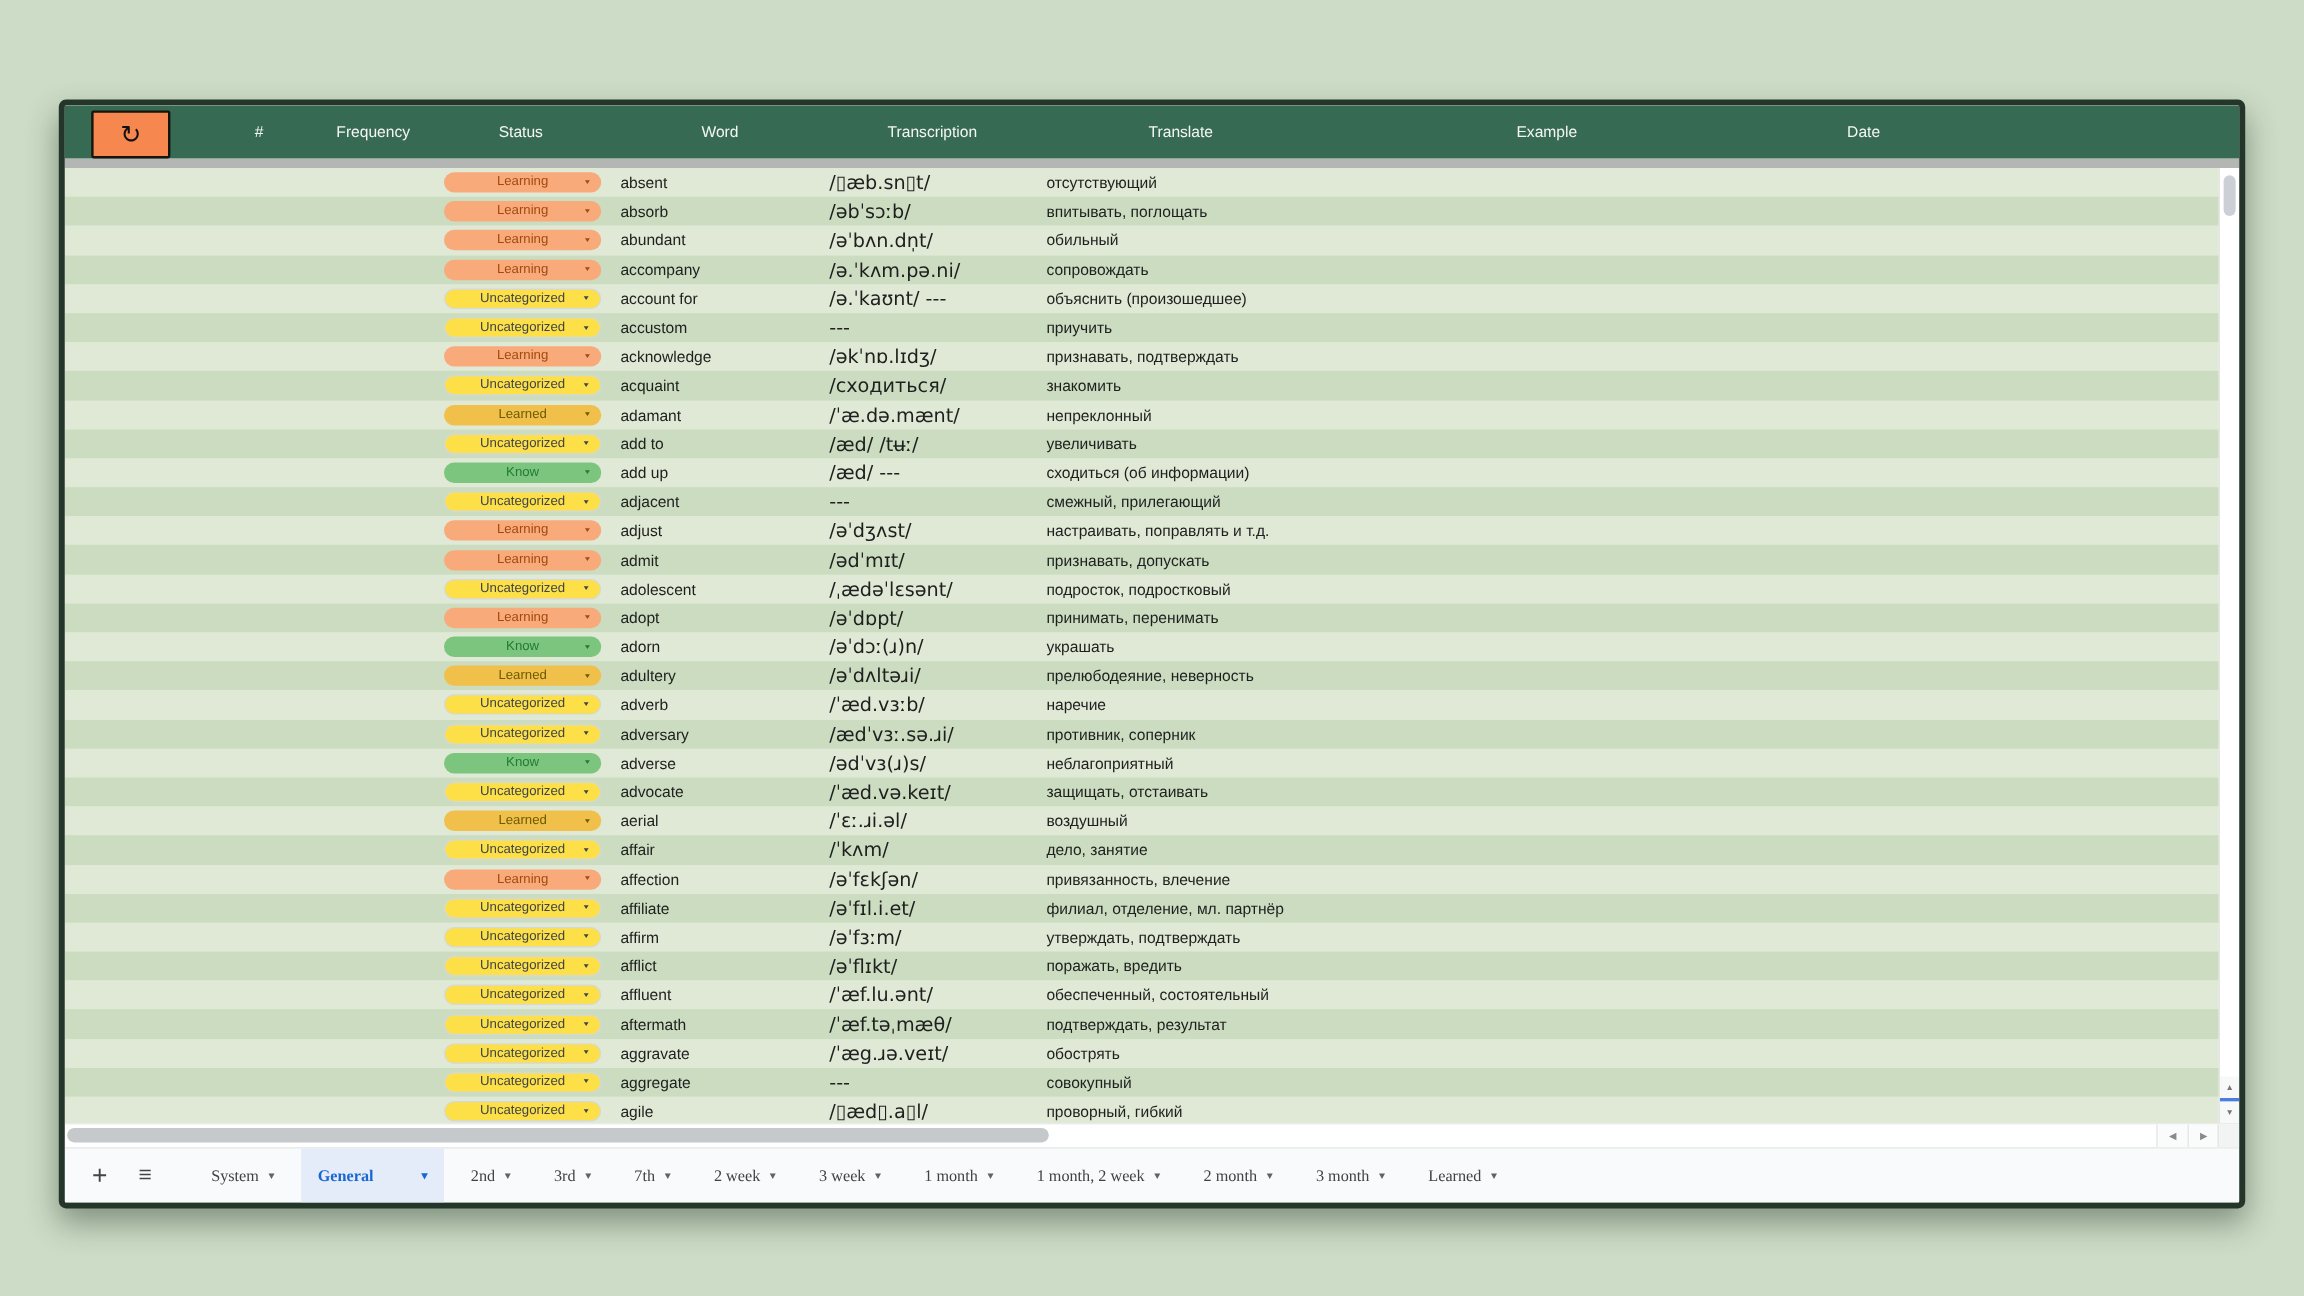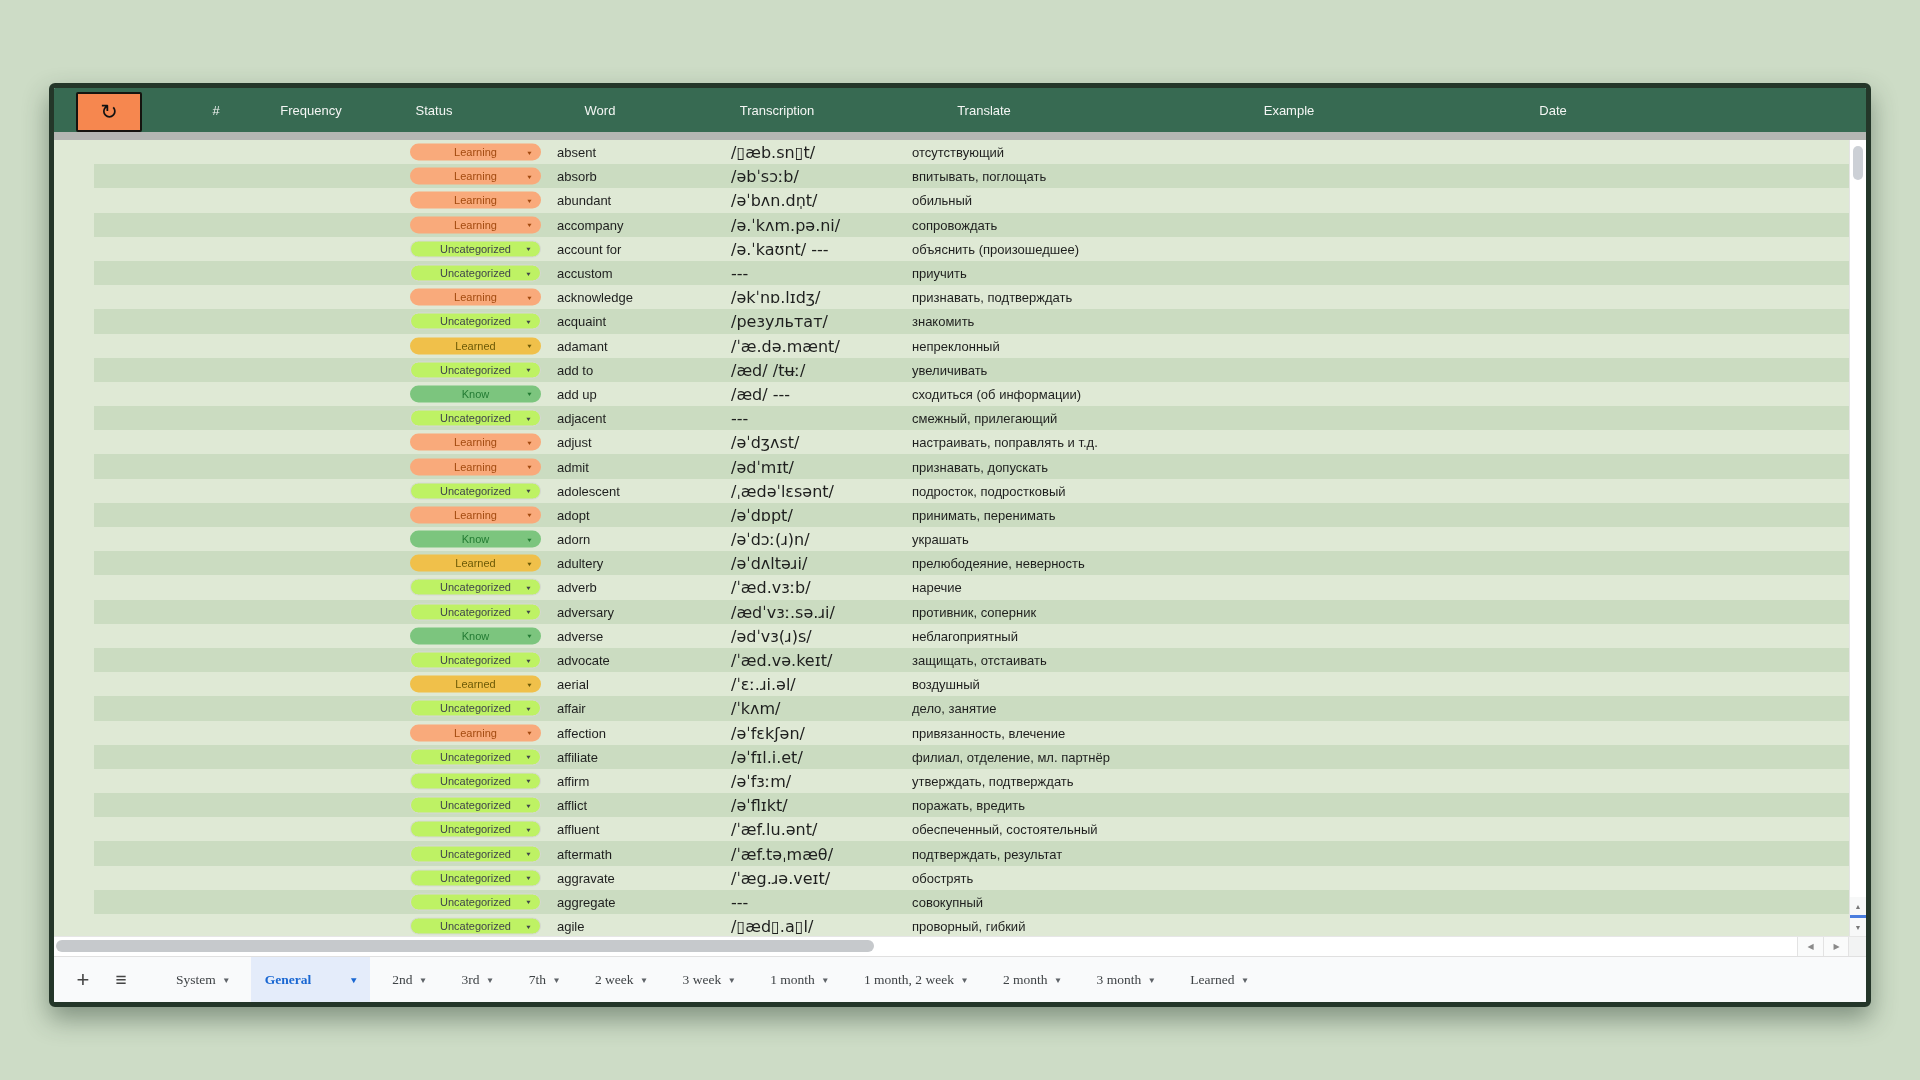--- a/index.html
+++ b/index.html
@@ -33,40 +33,40 @@
   .hcol{
     position:absolute;top:50%;transform:translate(-50%,-50%);
     color:#f4f6f4;font-size:13px;font-weight:500;white-space:nowrap;
   }
   .hcol-0{left:162px}.hcol-1{left:257px}.hcol-2{left:380px}.hcol-3{left:546px}
   .hcol-4{left:723px}.hcol-5{left:930px}.hcol-6{left:1235px}.hcol-7{left:1499px}
   .header-strip{height:8px;flex:0 0 8px;background:#b4b6b3;}
   
   .grid-body{position:relative;flex:1 1 auto;overflow:hidden;background:#dfe9d5;}
   .rows{position:absolute;inset:0 17px 0 0;}
-  .row{position:relative;height:24.2px;margin-left:40px;}
+  .row{position:relative;height:24.2px;}
   .row:nth-child(odd){background:#dfe9d5;}
   .row:nth-child(even){background:#cbdcc1;}
   .cell{position:absolute;top:50%;transform:translateY(-50%);white-space:nowrap;
         font-size:13px;color:#1e1f1e;}
   .cell-status{left:316px;width:131px;}
   .cell-word{left:463px;}
   .cell-trans{left:637px;font-family:"DejaVu Sans",sans-serif;font-size:16px;}
   .cell-translate{left:818px;}
   .pill{
     position:relative;width:131px;height:17px;border-radius:9px;
     display:flex;align-items:center;justify-content:center;
     font-size:11px;cursor:pointer;box-sizing:border-box;
   }
   .pill-label{line-height:1;}
   .pill-arrow{position:absolute;right:8px;top:50%;transform:translateY(-50%) scaleY(.8);font-size:7px;}
   .pill.learning{background:#f9aa7b;color:#a34a0f;}
   .pill.learned{background:#f0c04a;color:#6c5a07;}
   .pill.know{background:#7cc57e;color:#237b33;}
-  .pill.uncategorized{background:#bef264;color:#40454b;border:1px solid #d6d8d6;}
+  .pill.uncategorized{background:#fde047;color:#40454b;border:1px solid #d6d8d6;}
   
   .vscroll{
     position:absolute;top:0;right:0;width:17px;height:100%;
     background:#fff;border-left:1px solid #e4e4e4;box-sizing:border-box;
   }
   .vthumb{position:absolute;top:6px;right:3px;width:10px;height:34px;border-radius:6px;background:#ccd0d6;}
   .vbtns{position:absolute;bottom:0;left:0;width:100%;}
   .vbtn{height:18px;display:flex;align-items:center;justify-content:center;
         font-size:7px;color:#777;background:#f7f8f8;cursor:pointer;}
   .vline{height:3px;background:#4a7dde;}
@@ -205,21 +205,21 @@
   </div>
 
   <div class="row">
     <div class="cell cell-status">
       <div class="pill uncategorized">
         <span class="pill-label">Uncategorized</span>
         <span class="pill-arrow">▼</span>
       </div>
     </div>
     <div class="cell cell-word">acquaint</div>
-    <div class="cell cell-trans">/результат/</div>
+    <div class="cell cell-trans">/сходиться/</div>
     <div class="cell cell-translate">знакомить</div>
   </div>
 
   <div class="row">
     <div class="cell cell-status">
       <div class="pill learned">
         <span class="pill-label">Learned</span>
         <span class="pill-arrow">▼</span>
       </div>
     </div>

